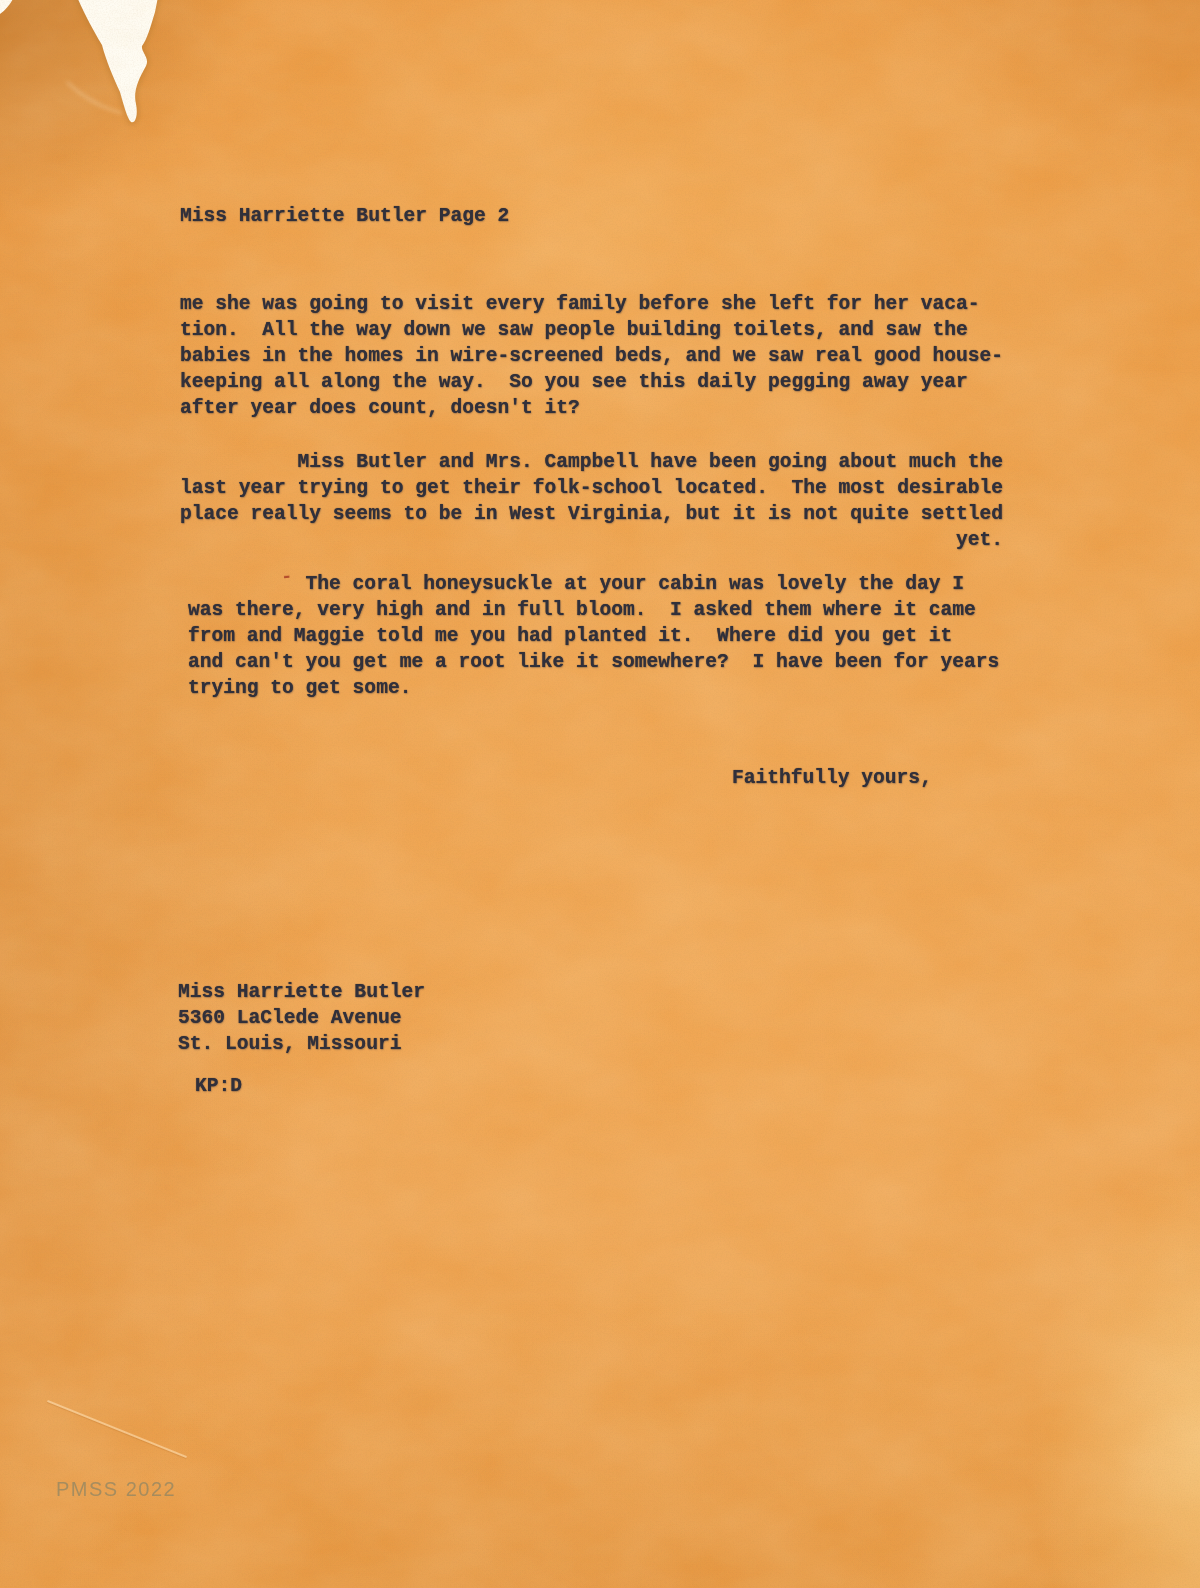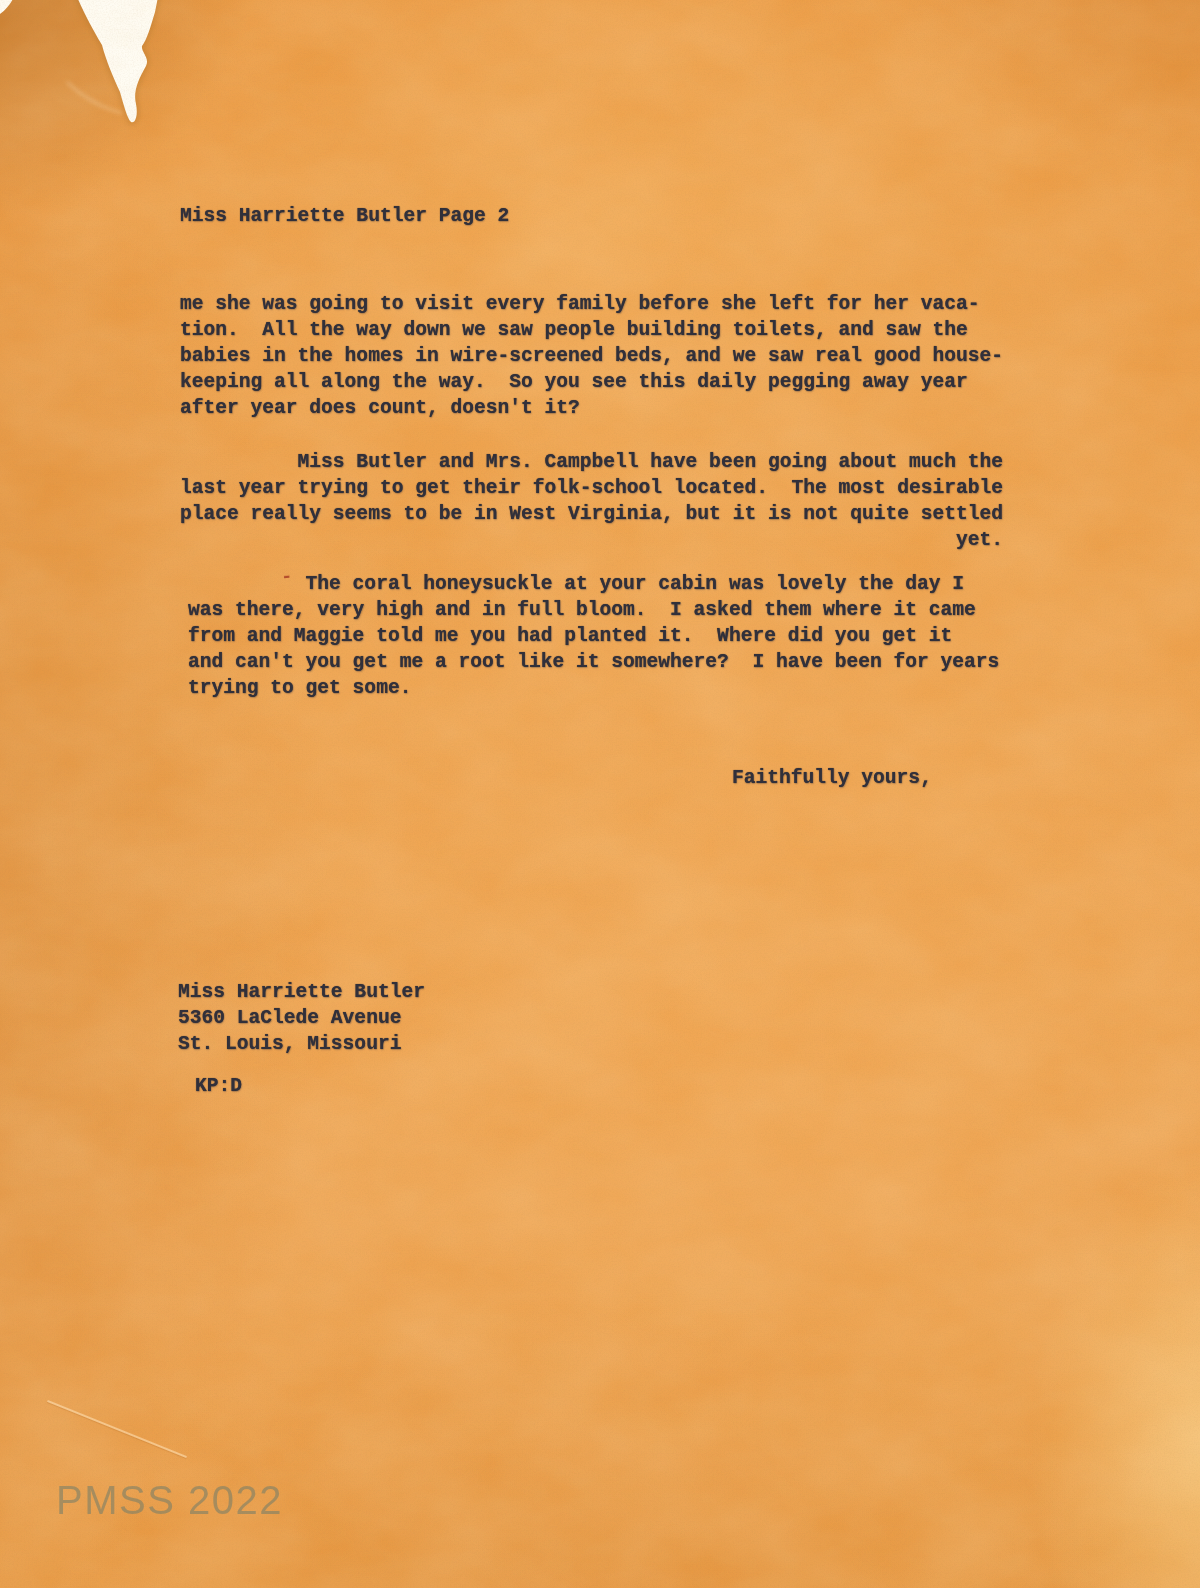--- a/index.html
+++ b/index.html
@@ -52,21 +52,21 @@
     font-size: 19px;
     font-weight: 700;
     color: rgba(170,62,38,0.85);
     transform: rotate(-6deg);
     filter: blur(0.4px);
   }
   .watermark {
     position: absolute;
     top: 1478px; left: 56px;
     font-family: "Liberation Sans", "DejaVu Sans", sans-serif;
-    font-size: 40px;
+    font-size: 20px;
     letter-spacing: 1.5px;
     color: rgba(122,126,103,0.60);
   }
   .crease {
     position: absolute;
     top: 1428px; left: 42px;
     width: 150px; height: 2px;
     background: rgba(255,228,185,0.55);
     box-shadow: 0 1px 1px rgba(170,100,30,0.25);
     transform: rotate(22deg);

